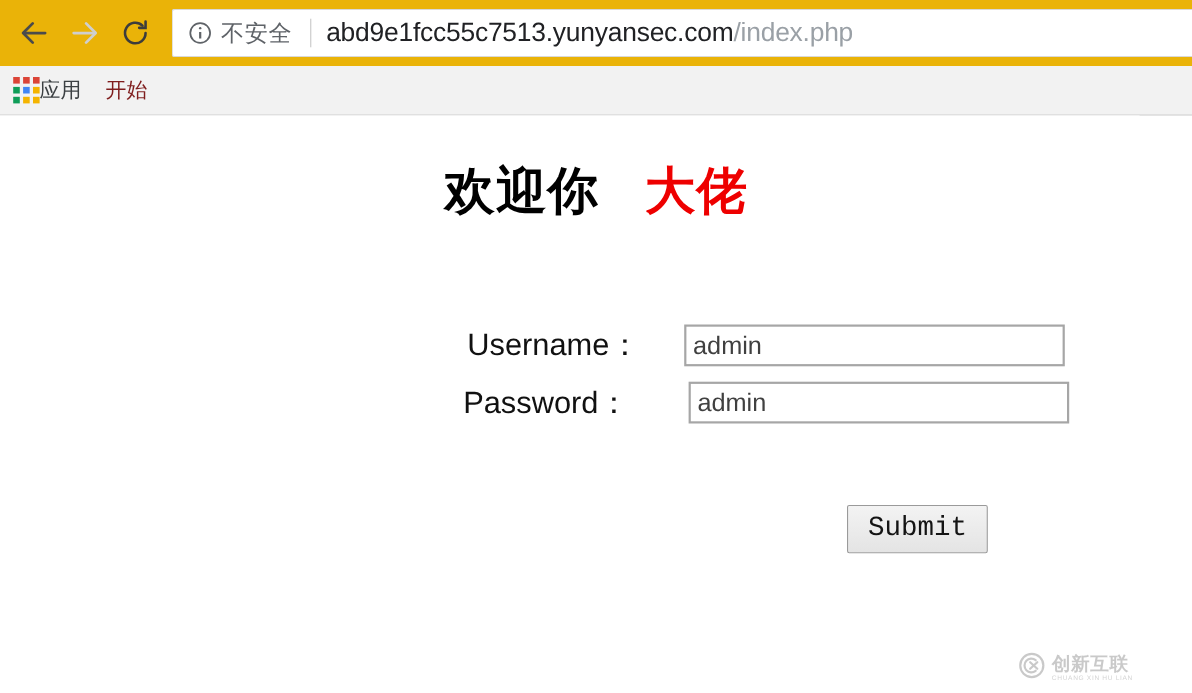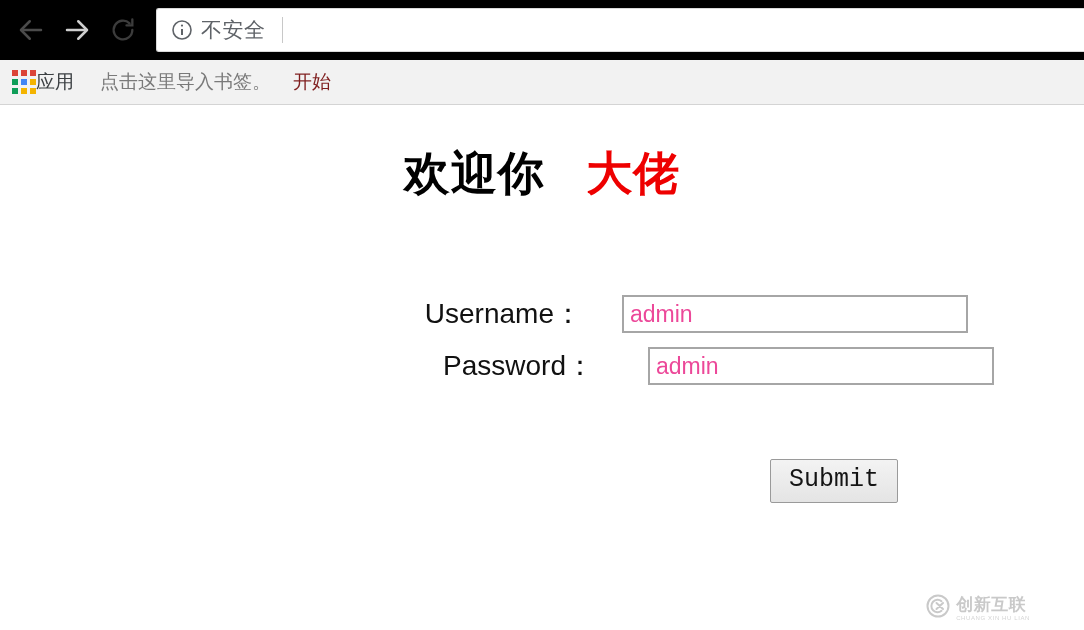--- a/index.html
+++ b/index.html
@@ -20,21 +20,21 @@
     width: 1084px;
     background: #f2f2f2;
   }
 
   .toolbar {
     height: 60px;
     display: flex;
     align-items: center;
     padding: 0 0 0 8px;
     box-sizing: border-box;
-    background: #000000;
+    background: #eab308;
     justify-content: center;
   }
 
   .nav-btn {
     width: 46px;
     height: 46px;
     display: flex;
     align-items: center;
     justify-content: center;
     flex: 0 0 auto;
@@ -163,34 +163,34 @@
     text-align: right;
     padding-right: 40px;
     box-sizing: border-box;
     font-size: 28px;
     color: #111111;
     white-space: nowrap;
   }
 
   .field {
     font-size: 23px;
-    color: #ec4899;
+    color: #404040;
     font-family: "Liberation Sans", "DejaVu Sans", sans-serif;
     background: #ffffff;
     border: 2px solid #a6a6a6;
     padding: 0 0 0 6px;
     box-sizing: border-box;
     height: 38px;
     outline: none;
   }
   .field-user { width: 346px; }
   .field-pass { width: 346px; }
 
   .row-user .form-label { }
-  .row-pass { margin-top: 14px; padding-left: 22px; }
+  .row-pass { margin-top: 14px; }
   .row-pass .form-label { padding-right: 50px; }
   .row-pass .field { margin-left: 4px; }
 
   .submit-wrap {
     position: absolute;
     left: 0;
     top: 354px;
     width: 1084px;
     display: flex;
   }
@@ -274,37 +274,37 @@
     <div class="omnibox">
       <span class="info-icon">
         <svg width="24" height="24" viewBox="0 0 24 24" fill="none" stroke="#5f6368" stroke-width="1.6">
           <circle cx="12" cy="12" r="9"></circle>
           <line x1="12" y1="11" x2="12" y2="17" stroke-width="2"></line>
           <circle cx="12" cy="7.6" r="1.1" fill="#5f6368" stroke="none"></circle>
         </svg>
       </span>
       <span class="security-text">不安全</span>
       <span class="omni-sep"></span>
+      <span class="url-text"><span>abd9e1fcc55c7513.yunyansec.com</span><span class="url-path">/index.php</span></span>
     </div>
   </div>
 
   <div class="bookmarks-bar">
     <span class="apps-grid">
       <i style="background:#db4437"></i>
       <i style="background:#db4437"></i>
       <i style="background:#db4437"></i>
       <i style="background:#0f9d58"></i>
       <i style="background:#4285f4"></i>
       <i style="background:#f4b400"></i>
       <i style="background:#0f9d58"></i>
       <i style="background:#f4b400"></i>
       <i style="background:#f4b400"></i>
     </span>
     <span class="bm-item bm-apps">应用</span>
-    <span class="bm-item bm-hint">点击这里导入书签。</span>
     <span class="bm-item bm-start">开始</span>
   </div>
 </div>
 
 <div class="page">
 
   <div class="welcome"><span>欢迎你</span>&nbsp;&nbsp;&nbsp;<span class="hl">大佬</span></div>
 
   <div class="form-area">
 

